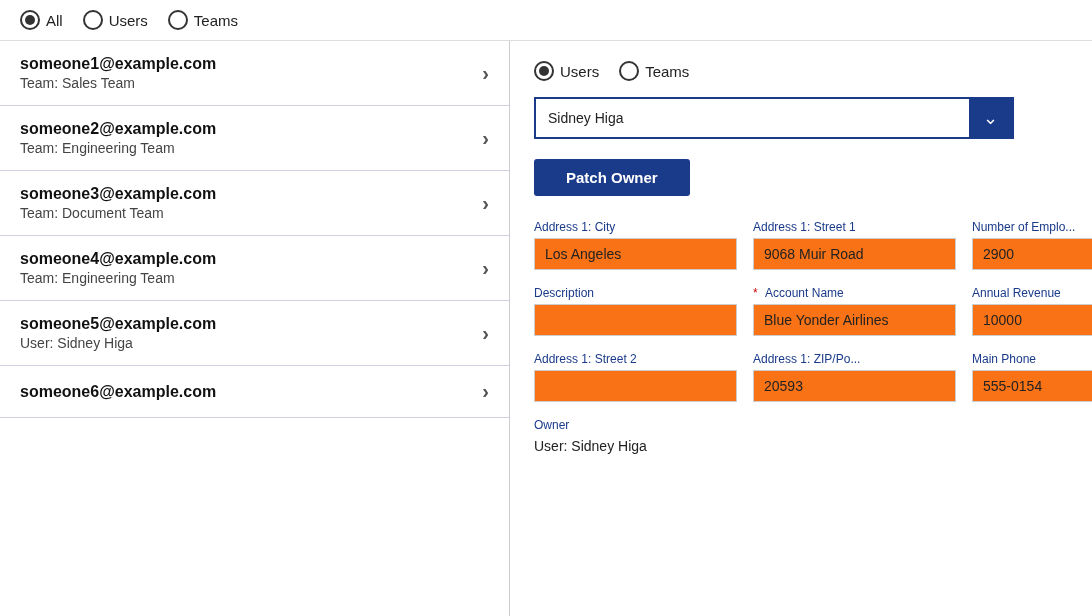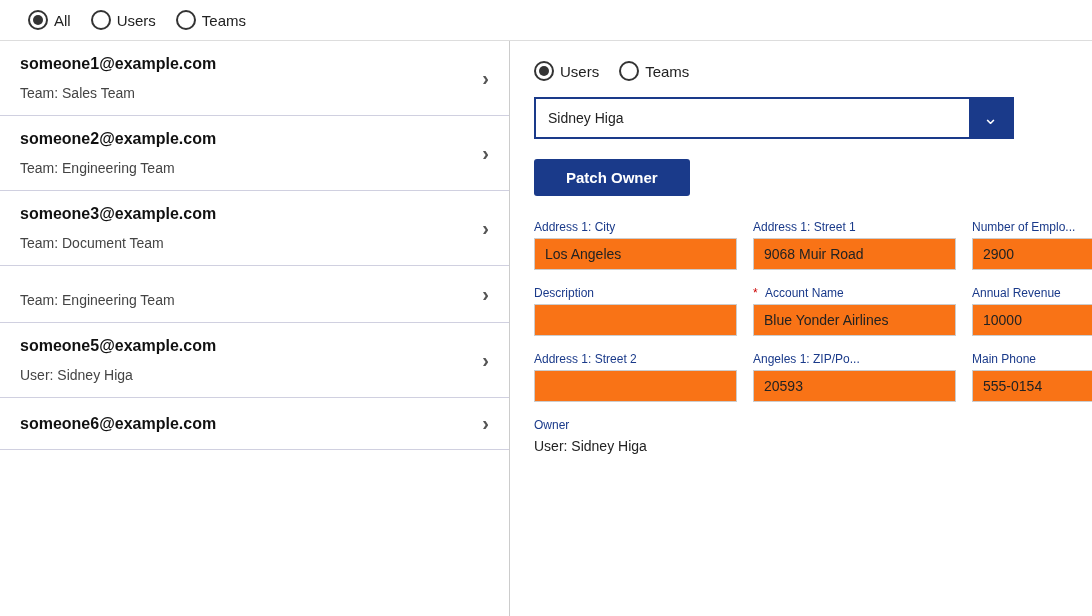--- a/index.html
+++ b/index.html
@@ -10,21 +10,21 @@
       height: 616px;
       overflow: hidden;
       display: flex;
       flex-direction: column;
     }
 
     
     .top-bar {
       background: #fff;
       border-bottom: 1px solid #ddd;
-      padding: 10px 28px;
+      padding: 10px 20px;
       display: flex;
       align-items: center;
       gap: 24px;
       flex-shrink: 0;
     }
     .radio-group {
       display: flex;
       align-items: center;
       gap: 20px;
     }
@@ -82,21 +82,21 @@
     }
     .list-item-text {}
     .list-item-email {
       font-size: 16px;
       font-weight: bold;
       color: #111;
     }
     .list-item-team {
       font-size: 14px;
       color: #444;
-      margin-top: 12px;
+      margin-top: 2px;
     }
     .chevron-right {
       color: #555;
       font-size: 20px;
       font-weight: bold;
     }
 
     
     .left-panel::-webkit-scrollbar { width: 8px; }
     .left-panel::-webkit-scrollbar-track { background: #f0f0f0; }
@@ -246,20 +246,21 @@
   </div>
       <div class="list-item">
     <div class="list-item-text">
       <div class="list-item-email">someone3@example.com</div>
       <div class="list-item-team">Team: Document Team</div>
     </div>
     <span class="chevron-right">›</span>
   </div>
       <div class="list-item">
     <div class="list-item-text">
+      <div class="list-item-email">someone4@example.com</div>
       <div class="list-item-team">Team: Engineering Team</div>
     </div>
     <span class="chevron-right">›</span>
   </div>
       <div class="list-item">
     <div class="list-item-text">
       <div class="list-item-email">someone5@example.com</div>
       <div class="list-item-team">User: Sidney Higa</div>
     </div>
     <span class="chevron-right">›</span>
@@ -322,21 +323,21 @@
         </div>
         <div class="form-field">
           <div class="form-label">Annual Revenue</div>
           <input type="text" class="form-input" value="10000" style="">
         </div>
         <div class="form-field">
           <div class="form-label">Address 1: Street 2</div>
           <input type="text" class="form-input" style="">
         </div>
         <div class="form-field">
-          <div class="form-label">Angeles 1: ZIP/Po...</div>
+          <div class="form-label">Address 1: ZIP/Po...</div>
           <input type="text" class="form-input" value="20593" style="">
         </div>
         <div class="form-field">
           <div class="form-label">Main Phone</div>
           <input type="text" class="form-input" value="555-0154" style="">
         </div>
       </div>
 
     <div class="owner-section">
       <div class="owner-label">Owner</div>

